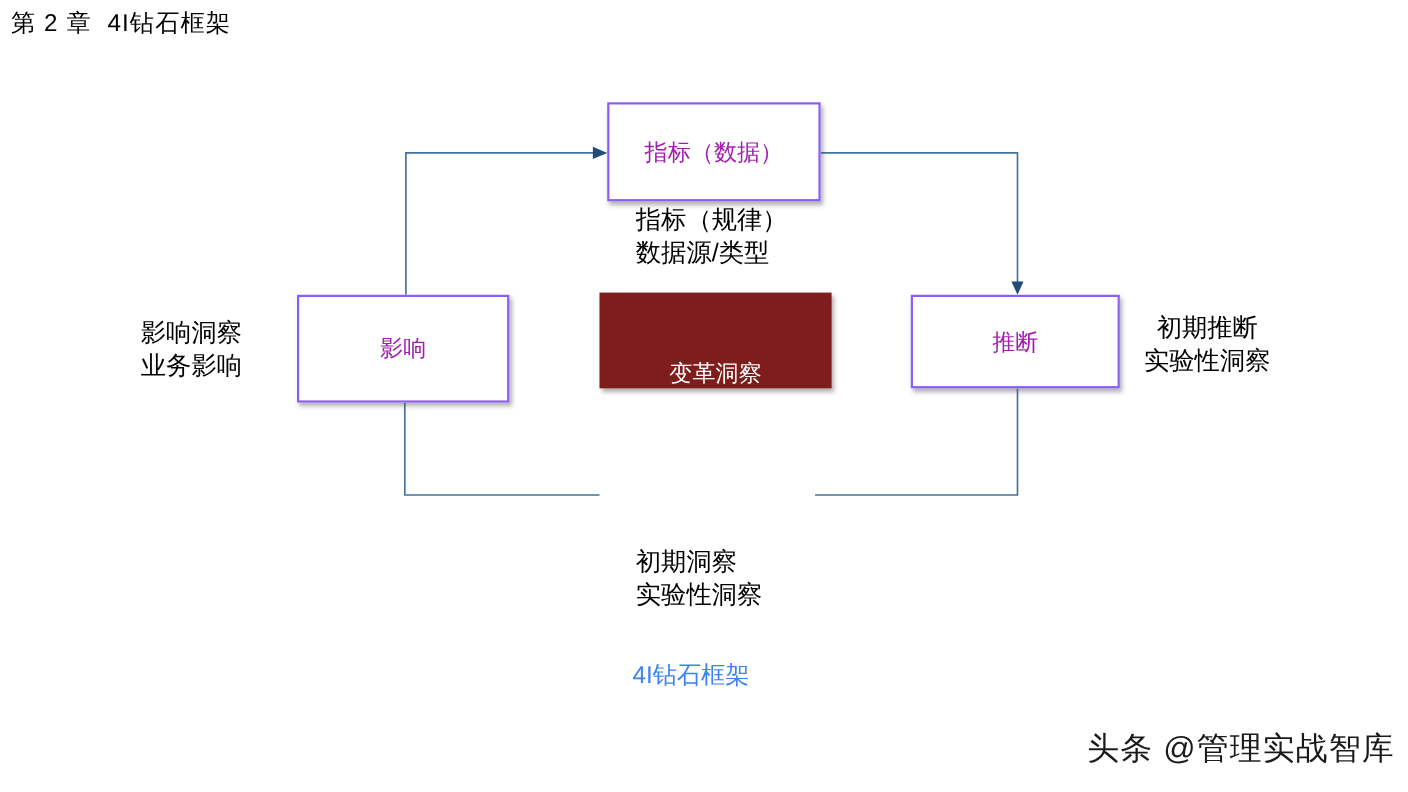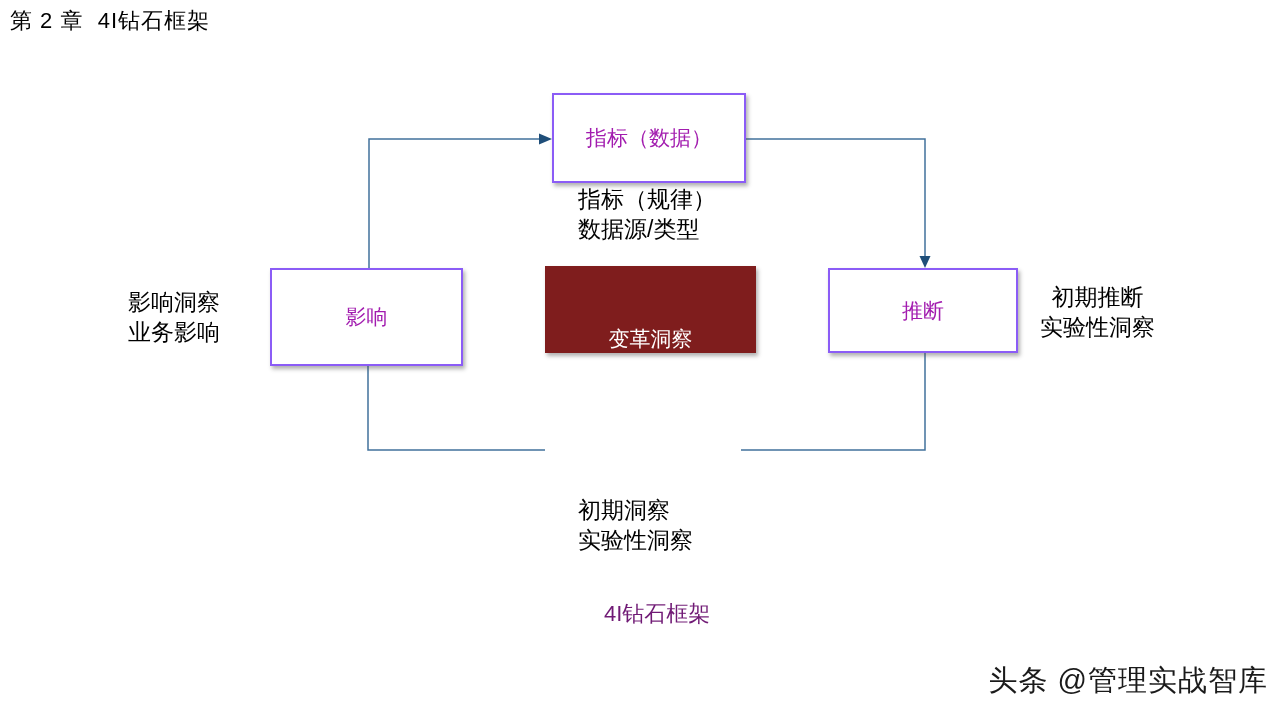--- a/index.html
+++ b/index.html
@@ -63,24 +63,24 @@
     color: #000000;
     line-height: 30px;
     white-space: nowrap;
   }
   .ann-indicators { left: 578px; top: 184px; }
   .ann-impact     { left: 128px; top: 287px; }
   .ann-inference  { left: 1040px; top: 282px; text-align: center; }
   .ann-insight    { left: 578px; top: 495px; }
   .caption {
     position: absolute;
-    left: 604px;
+    left: 575px;
     top: 599px;
     font-size: 22px;
-    color: #701a75;
+    color: #3b82f6;
     white-space: nowrap;
   }
   .watermark {
     position: absolute;
     right: 12px;
     top: 661px;
     font-size: 29px;
     font-weight: normal;
     color: #1a1a1a;
     white-space: nowrap;

